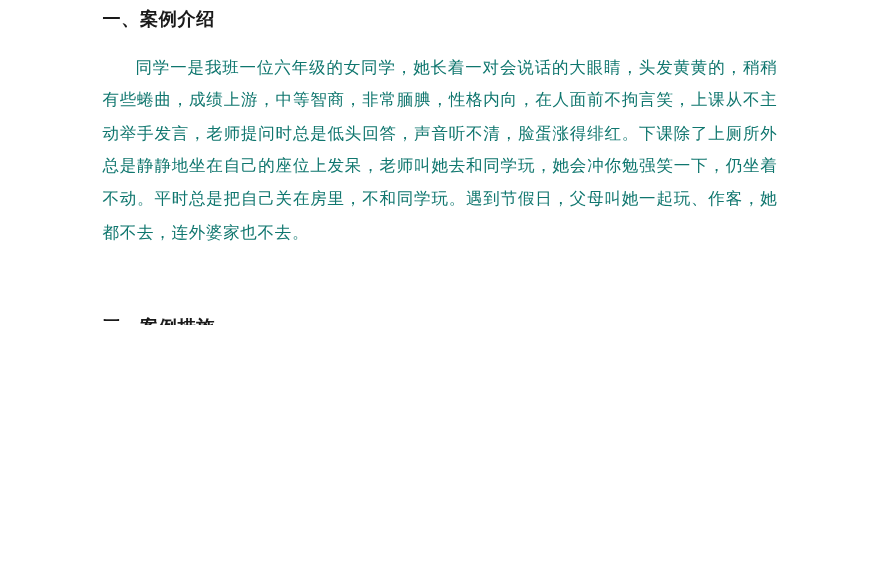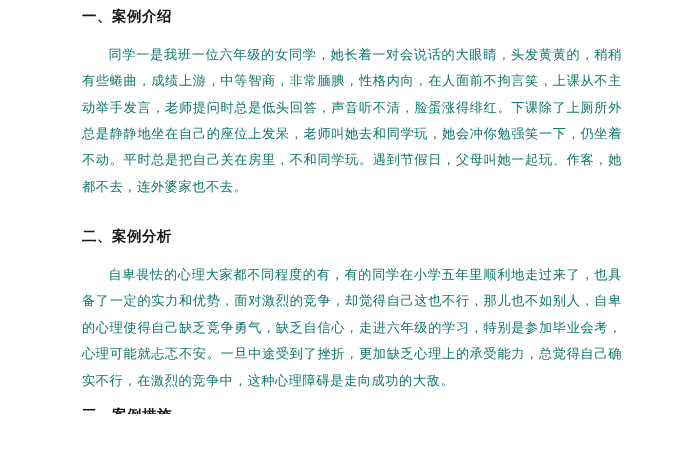--- a/index.html
+++ b/index.html
@@ -75,25 +75,23 @@
   <div class="doc-body">
 
     <h2 class="section-heading">一、案例介绍</h2>
 
     <div class="gap-after-heading"></div>
 
     <p class="para">同学一是我班一位六年级的女同学，她长着一对会说话的大眼睛，头发黄黄的，稍稍有些蜷曲，成绩上游，中等智商，非常腼腆，性格内向，在人面前不拘言笑，上课从不主动举手发言，老师提问时总是低头回答，声音听不清，脸蛋涨得绯红。下课除了上厕所外总是静静地坐在自己的座位上发呆，老师叫她去和同学玩，她会冲你勉强笑一下，仍坐着不动。平时总是把自己关在房里，不和同学玩。遇到节假日，父母叫她一起玩、作客，她都不去，连外婆家也不去。</p>
 
     <div class="gap-between-sections"></div>
 
-    <h2 class="section-heading">二、案例分析</h2>
 
     <div class="gap-after-heading"></div>
 
-    <p class="para">自卑畏怯的心理大家都不同程度的有，有的同学在小学五年里顺利地走过来了，也具备了一定的实力和优势，面对激烈的竞争，却觉得自己这也不行，那儿也不如别人，自卑的心理使得自己缺乏竞争勇气，缺乏自信心，走进六年级的学习，特别是参加毕业会考，心理可能就忐忑不安。一旦中途受到了挫折，更加缺乏心理上的承受能力，总觉得自己确实不行，在激烈的竞争中，这种心理障碍是走向成功的大敌。</p>
 
     <div class="gap-small"></div>
 
     <h2 class="partial-heading">三、案例措施</h2>
 
   </div>
   <div class="bottom-fade"></div>
 </div>
 
 </body></html>

